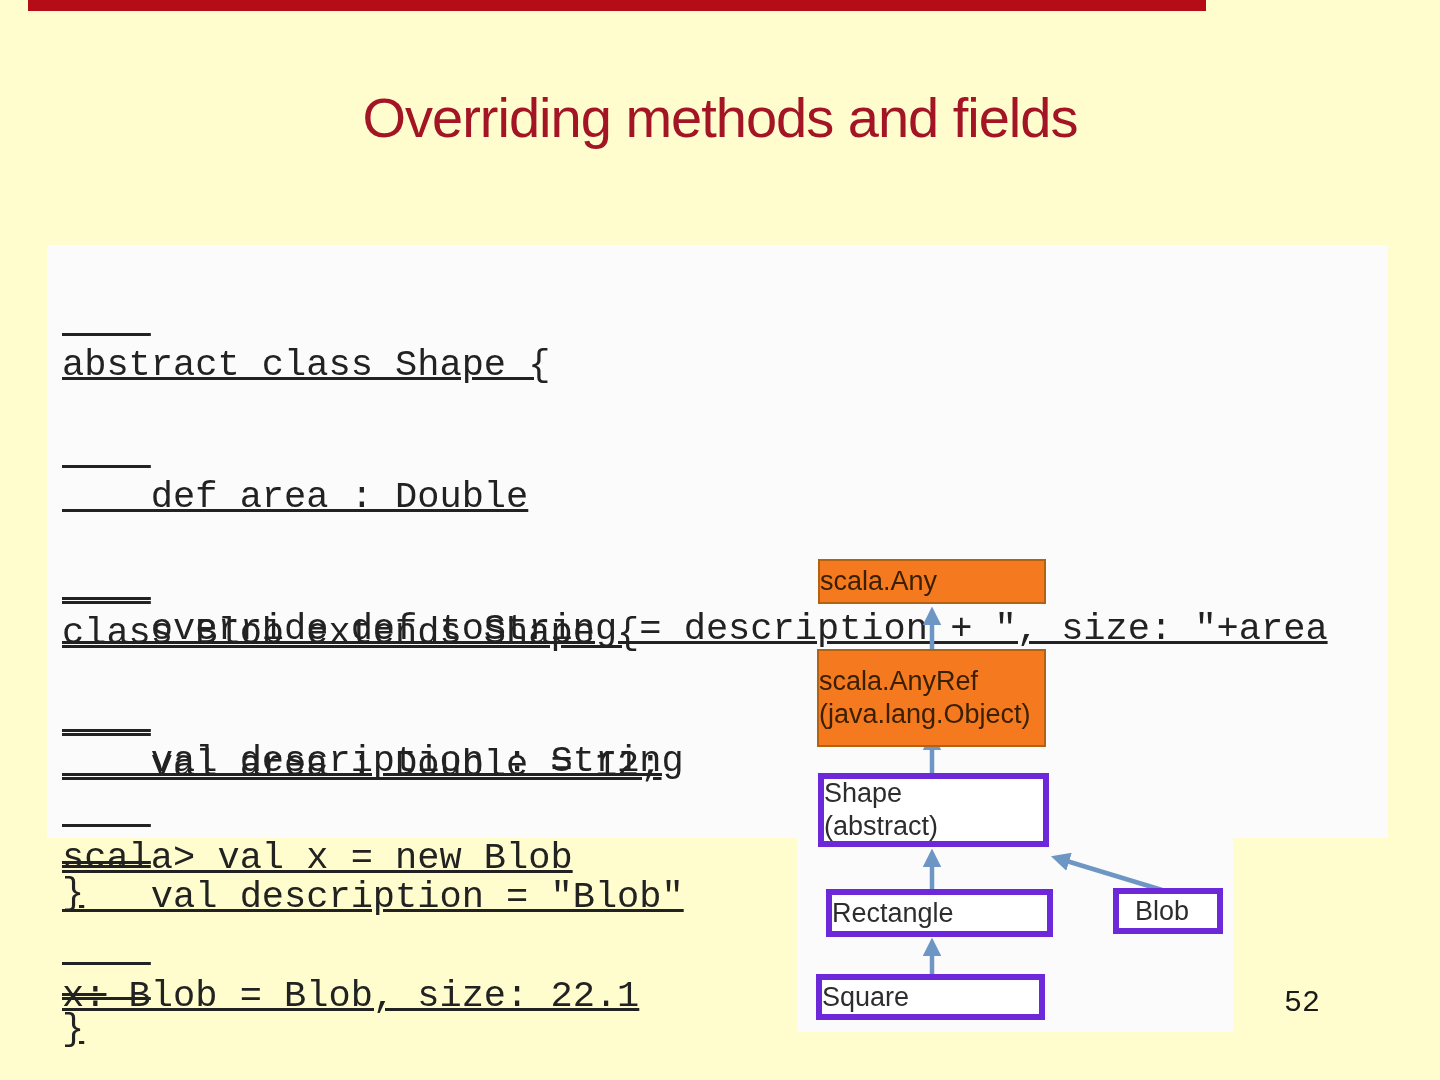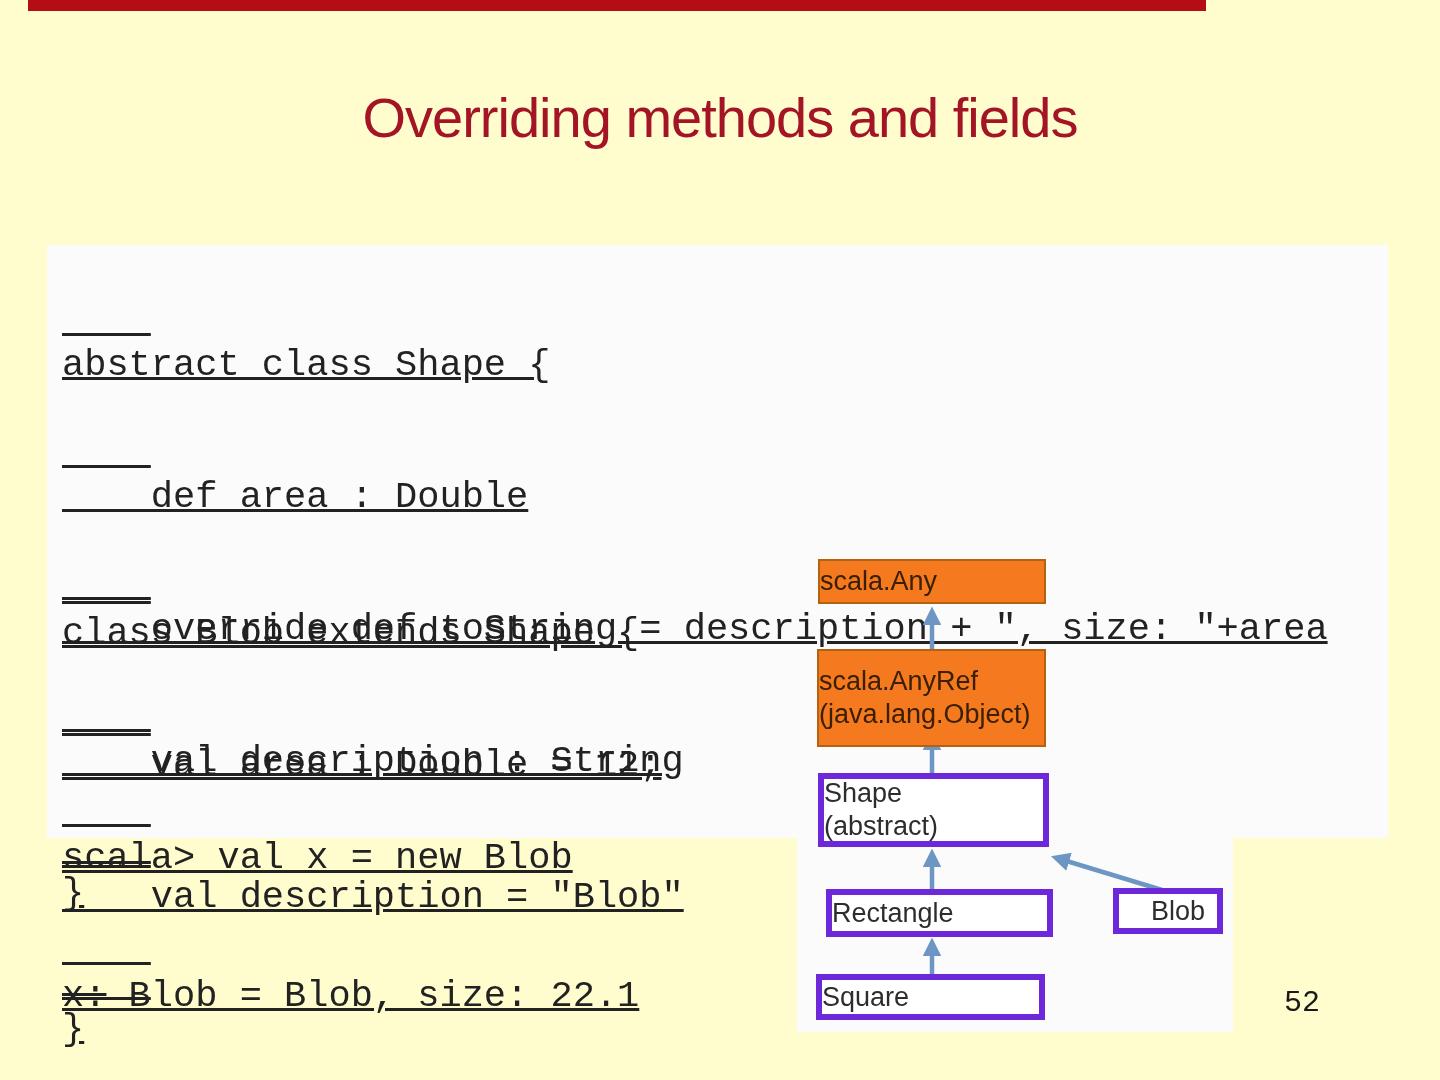--- a/index.html
+++ b/index.html
@@ -56,21 +56,21 @@
   .node.yellow{
     background:#ffffff;
     border:6px solid #6d28d9;
     color:#2d2d2d;
   }
   #node-any      {left:818px;top:559px;width:228px;height:45px;}
   #node-anyref   {left:817px;top:649px;width:229px;height:98px;}
   #node-shape    {left:818px;top:773px;width:231px;height:74px;}
   #node-rectangle{left:818px;top:889px;width:227px;height:48px;margin-left:8px;}
   #node-square   {left:816px;top:974px;width:229px;height:46px;}
-  #node-blob     {left:1113px;top:888px;width:110px;height:46px;padding-left:32px;}
+  #node-blob     {left:1113px;top:888px;width:110px;height:46px;padding-left:16px;}
   .arrows{
     position:absolute;left:790px;top:540px;width:460px;height:500px;
     z-index:2;
   }
   .page-number{
     position:absolute;left:1284px;top:986px;
     font-family:Liberation Mono, monospace;
     font-size:30px;color:#1a1a1a;
   }
 </style>

